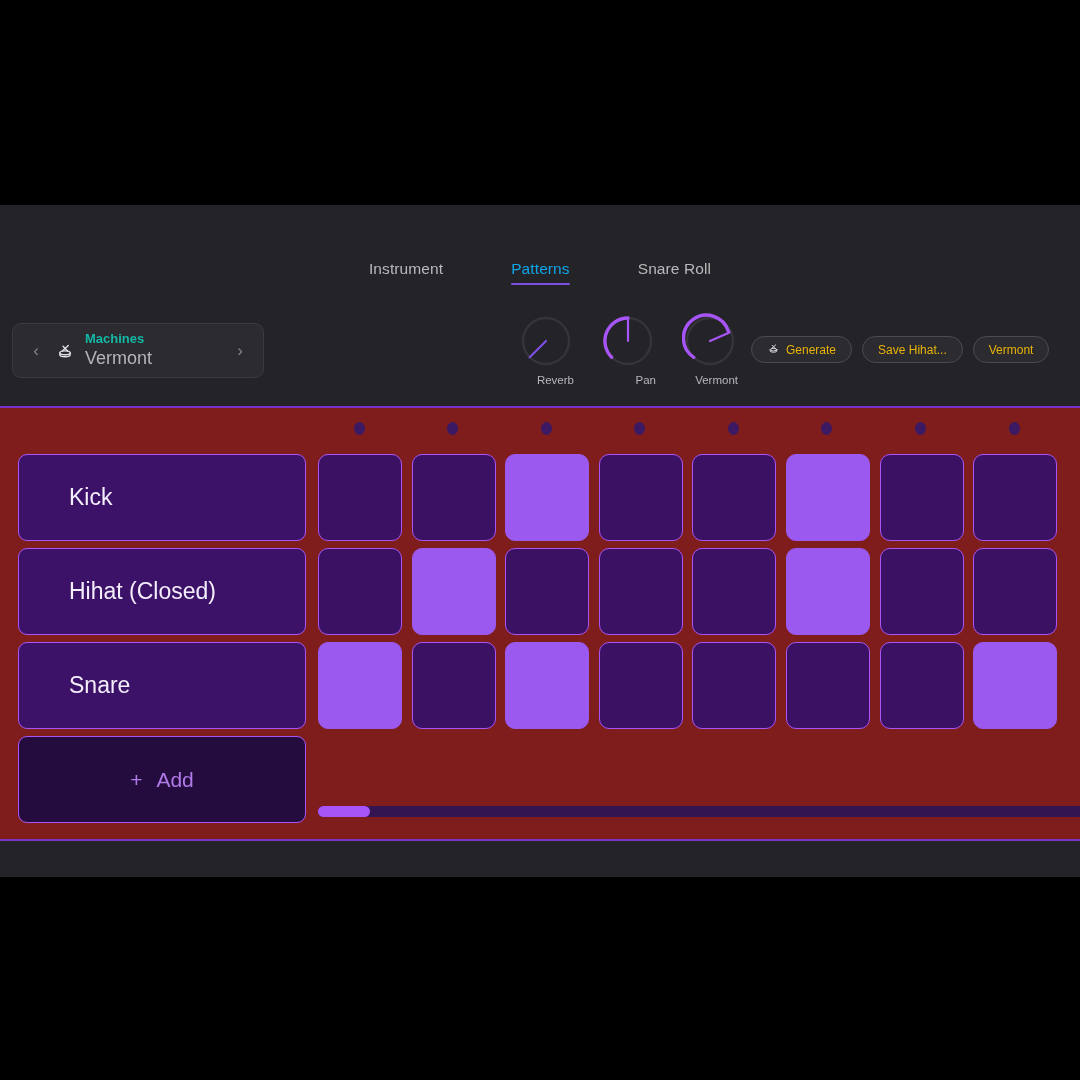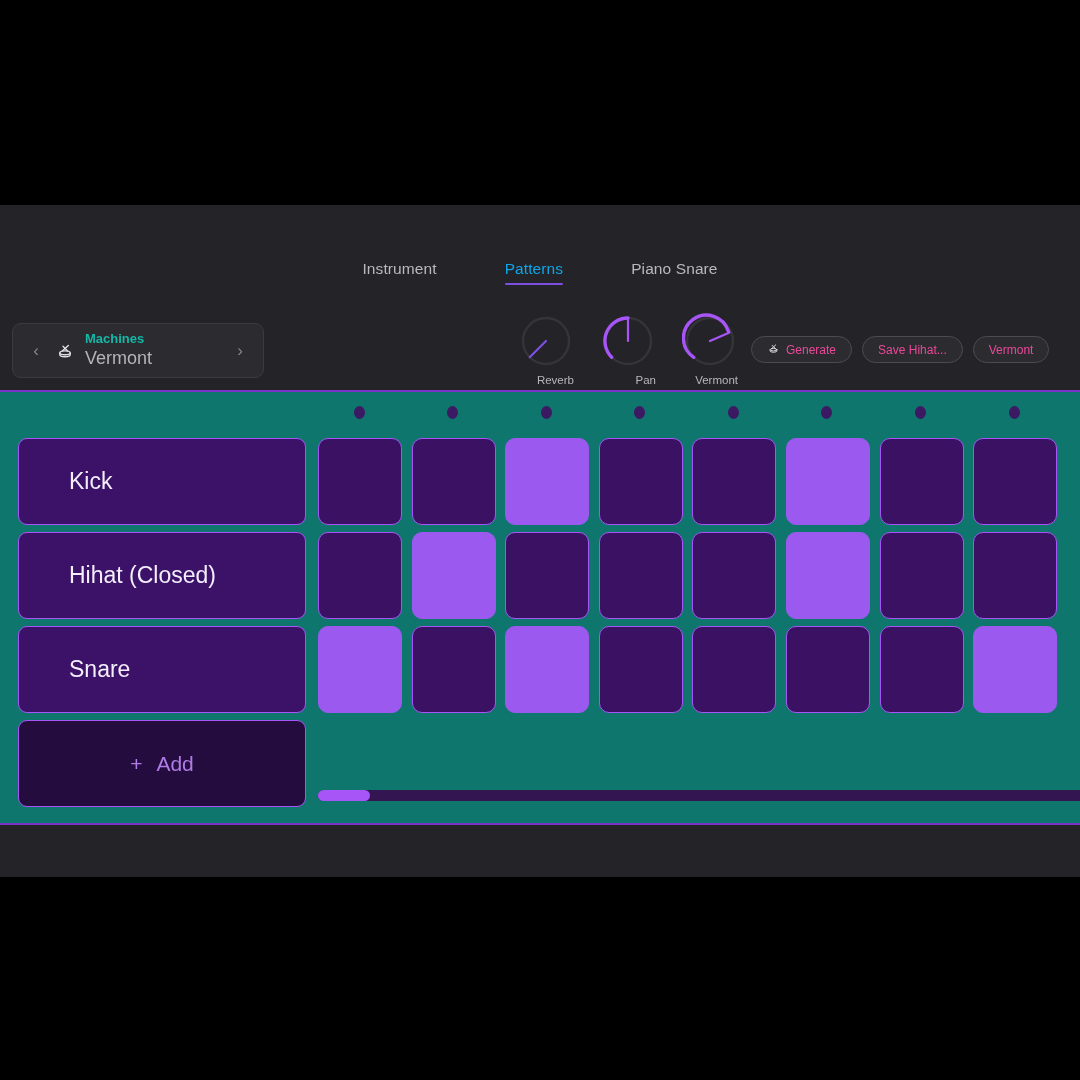--- a/index.html
+++ b/index.html
@@ -110,37 +110,37 @@
     position: absolute;
     left: 751px; top: 131px;
     display: flex;
     gap: 10px;
   }
   .pill {
     height: 27px;
     border: 1px solid #4b4b52;
     border-radius: 14px;
     background: #2b2b30;
-    color: #ec4899;
+    color: #eab308;
     font-size: 12px;
     padding: 0 15px;
     display: flex;
     align-items: center;
     gap: 6px;
     white-space: nowrap;
     cursor: pointer;
     font-family: "Liberation Sans", sans-serif;
   }
 
   
   #seq {
     position: absolute;
-    left: 0; top: 185px;
+    left: 0; top: 201px;
     width: 1080px; height: 435px;
-    background: #0f766e;
+    background: #7f1d1d;
     border-top: 2px solid #7b32c9;
     border-bottom: 2px solid #7b32c9;
     overflow: hidden;
   }
 
   #dots {
     position: absolute;
     left: 313px; top: 14px;
     display: flex;
     gap: 1.4px;
@@ -228,21 +228,21 @@
   }
 </style>
 </head>
 <body>
 
 <div id="stage">
 
   <div id="tabbar">
     <div class="tab">Instrument</div>
     <div class="tab active">Patterns</div>
-    <div class="tab">Piano Snare</div>
+    <div class="tab">Snare Roll</div>
   </div>
 
   <div id="preset">
     <div class="chev">‹</div>
     <span id="preset-icon">
       <svg width="20" height="20" viewBox="0 0 24 24" fill="none" stroke="#e2e2e6" stroke-width="1.6" stroke-linecap="round">
         <ellipse cx="12" cy="14.2" rx="6.2" ry="2.3"></ellipse>
         <path d="M5.8 14.2v2.4c0 1.27 2.78 2.3 6.2 2.3s6.2-1.03 6.2-2.3v-2.4"></path>
         <path d="M8.4 12.2 16 5.4"></path>
         <path d="M15.4 12.2 9.6 6.2"></path>

